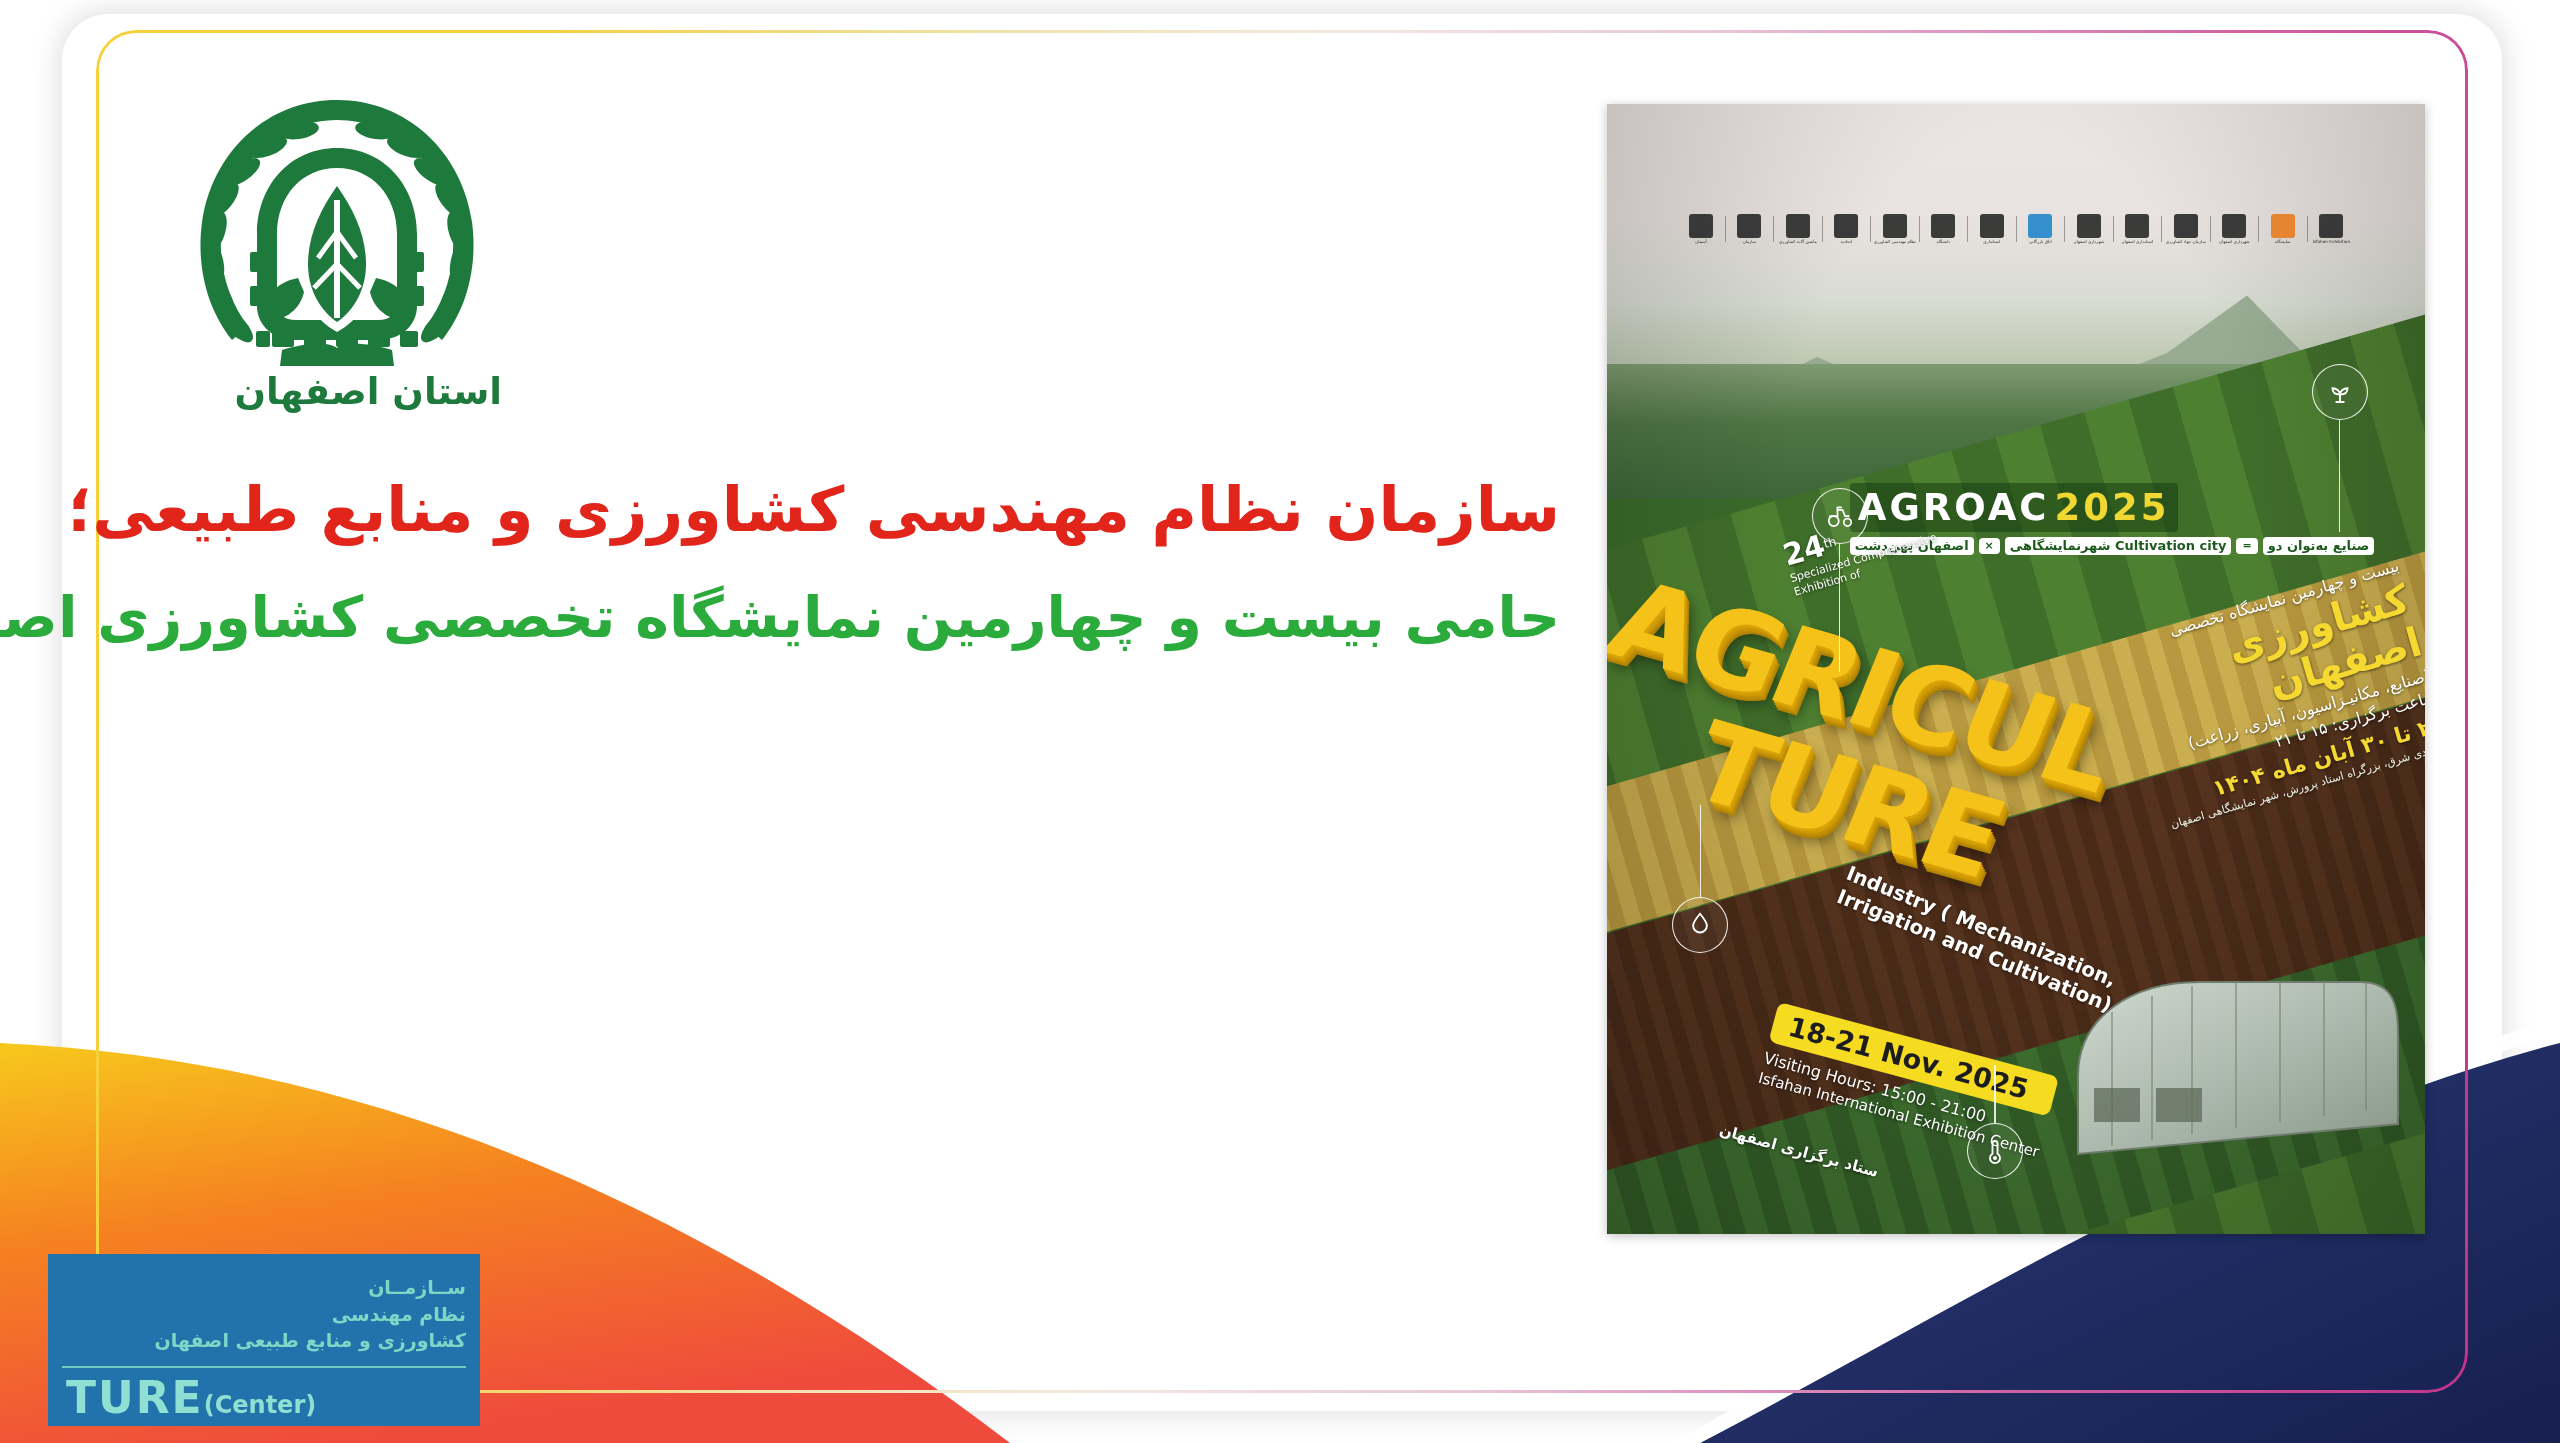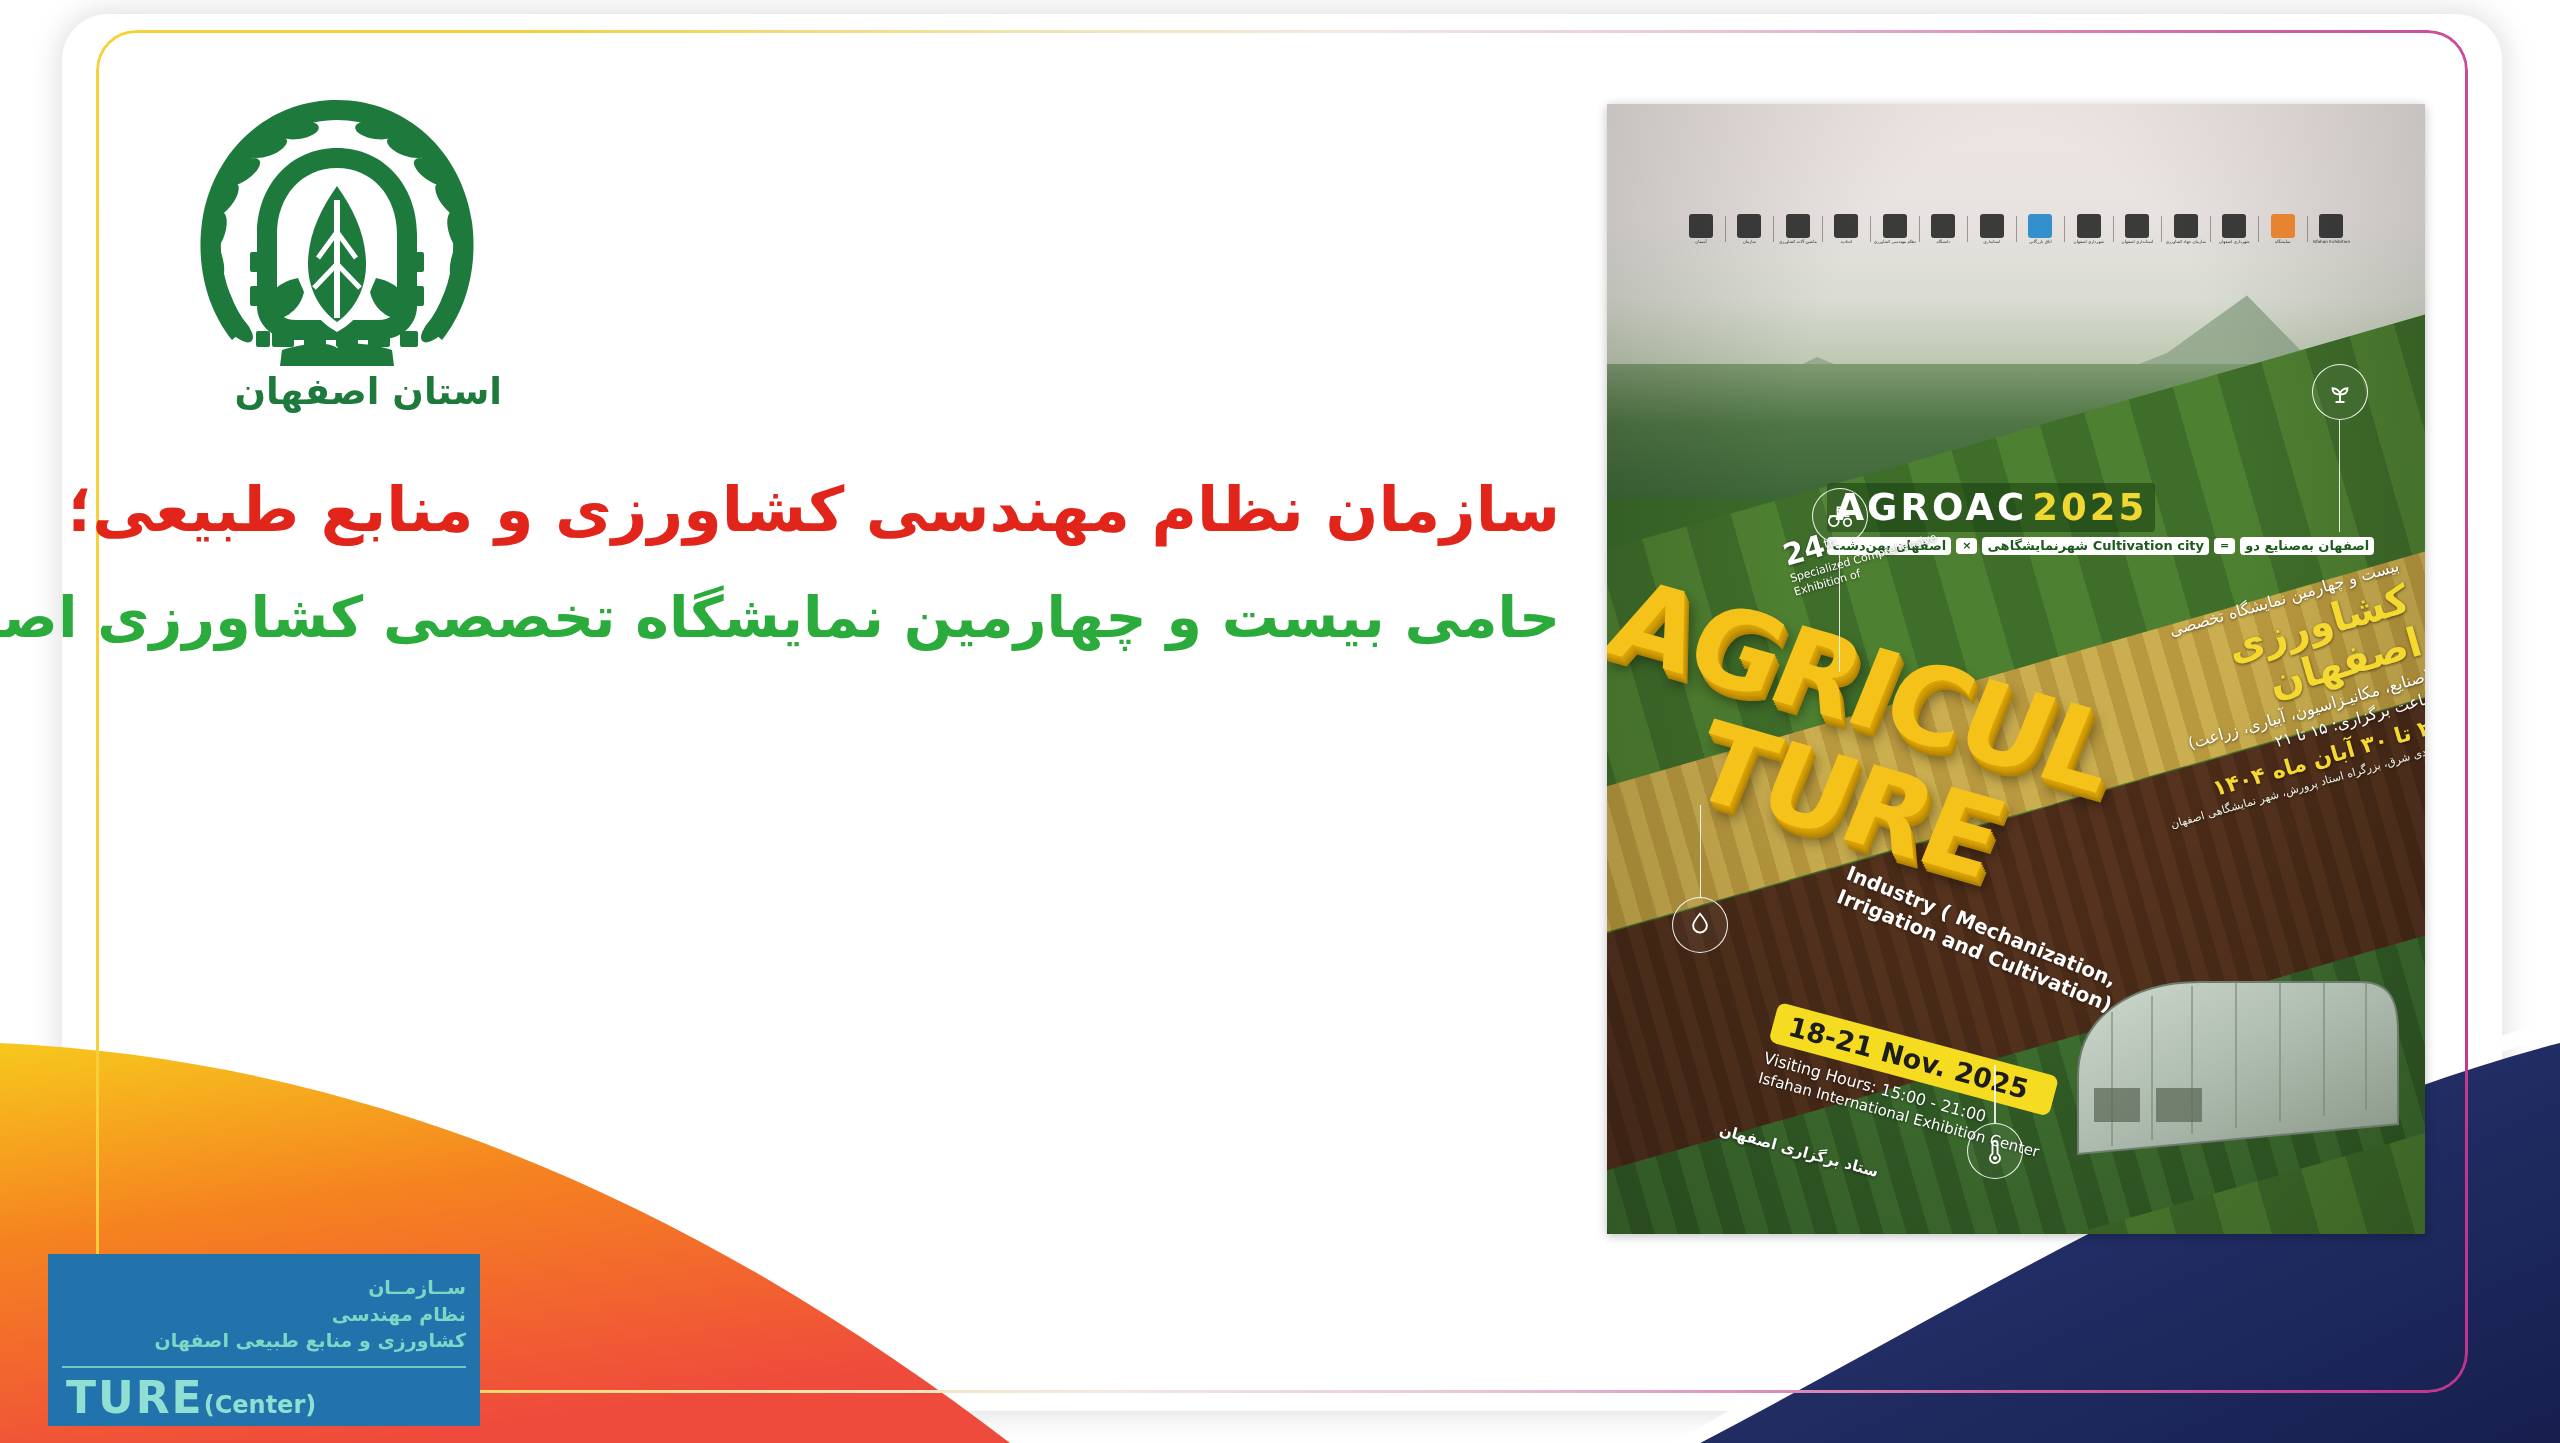--- a/index.html
+++ b/index.html
@@ -497,21 +497,21 @@
     <div class="agromac">
       <div class="ag-line">
         <span class="ag-word">AGRO</span><span class="ag-word">AC</span>
         <span class="ag-word ag-year">2025</span>
       </div>
       <div class="ag-pills">
         <span class="pill">اصفهان پهن‌دشت</span>
         <span class="pill x">×</span>
         <span class="pill">شهرنمایشگاهی Cultivation city</span>
         <span class="pill x">=</span>
-        <span class="pill">اصفهان به‌صنایع دو</span>
+        <span class="pill">صنایع به‌توان دو</span>
       </div>
     </div>
 
     <div class="p-fa">
       <div class="t-small">بیست و چهارمین نمایشگاه تخصصی</div>
       <div class="t-big">کشاورزی اصفهان</div>
       <div class="t-sub">(صنایع، مکانیـزاسیون، آبیاری، زراعت)</div>
       <div class="t-sub">ساعت برگزاری: ۱۵ تا ۲۱</div>
       <div class="t-date">۲۷ تا ۳۰ آبان ماه ۱۴۰۴</div>
       <div class="t-addr">کمربندی شرق، بزرگراه استاد پرورش، شهر نمایشگاهی اصفهان</div>

